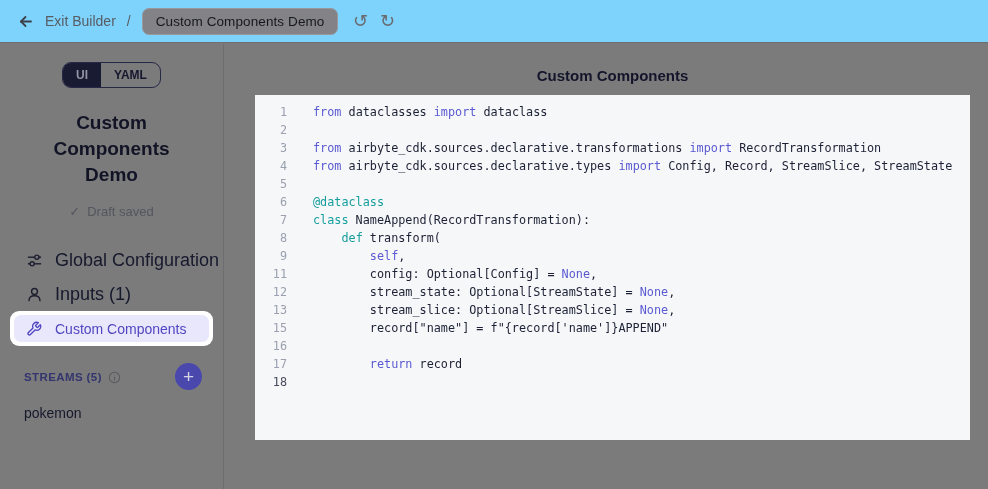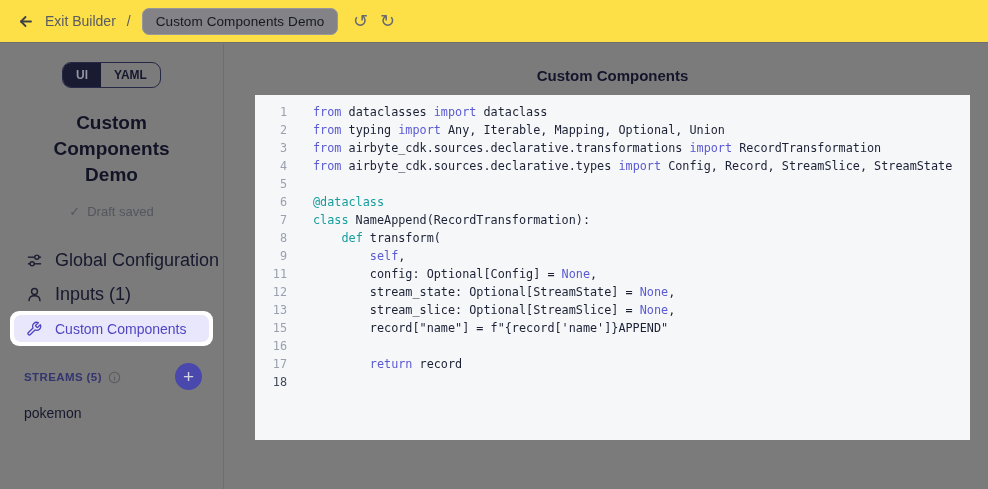--- a/index.html
+++ b/index.html
@@ -5,21 +5,21 @@
   html,body{margin:0;padding:0;}
   body{
     width:988px;height:489px;position:relative;overflow:hidden;
     background:#7b7b7c;
     font-family:"Liberation Sans",sans-serif;
     -webkit-font-smoothing:antialiased;
   }
   
   .topbar{
     position:absolute;top:0;left:0;right:0;height:43px;
-    background:#fde047;border-bottom:1px solid #6e6e71;
+    background:#7dd3fc;border-bottom:1px solid #6e6e71;
     display:flex;align-items:center;padding-left:14px;box-sizing:border-box;
   }
   .back-btn{background:none;border:none;padding:0;margin-right:9px;cursor:pointer;
     width:22px;height:22px;display:flex;align-items:center;justify-content:center;}
   .exit-label{color:#595b63;font-size:14px;cursor:pointer;}
   .sep{color:#595b63;font-size:14px;margin:0 11px;}
   .name-box{
     border:1px solid #97979c;background:#828287;border-radius:7px;
     padding:5px 13px;font-size:13.5px;color:#17181f;letter-spacing:.1px;cursor:text;
   }
@@ -158,21 +158,20 @@
 
 <div class="main-title">Custom Components</div>
 
 <div class="editor">
     <div class="line">
       <span class="ln">1</span>
       <span class="lc"><span class="tok-k">from</span><span class="tok-p"> dataclasses </span><span class="tok-k">import</span><span class="tok-p"> dataclass</span></span>
     </div>
     <div class="line">
       <span class="ln">2</span>
-      <span class="lc"><span class="tok-k">from</span><span class="tok-p"> typing </span><span class="tok-k">import</span><span class="tok-p"> Any, Iterable, Mapping, Optional, Union</span></span>
     </div>
     <div class="line">
       <span class="ln">3</span>
       <span class="lc"><span class="tok-k">from</span><span class="tok-p"> airbyte_cdk.sources.declarative.transformations </span><span class="tok-k">import</span><span class="tok-p"> RecordTransformation</span></span>
     </div>
     <div class="line">
       <span class="ln">4</span>
       <span class="lc"><span class="tok-k">from</span><span class="tok-p"> airbyte_cdk.sources.declarative.types </span><span class="tok-k">import</span><span class="tok-p"> Config, Record, StreamSlice, StreamState</span></span>
     </div>
     <div class="line">

